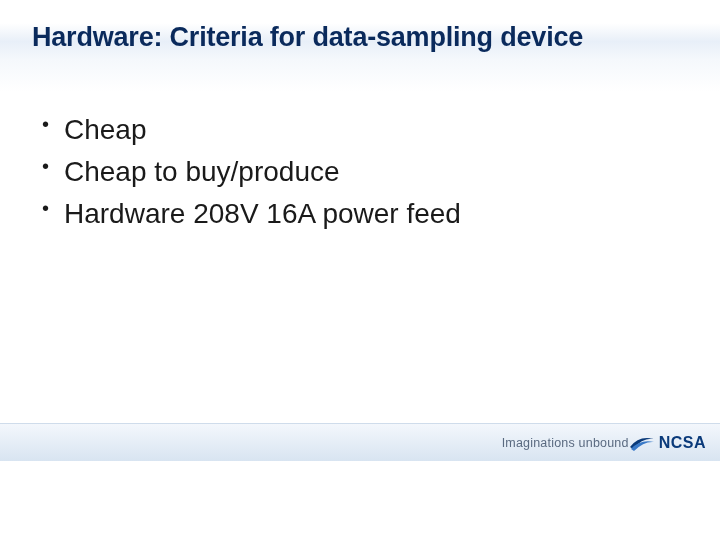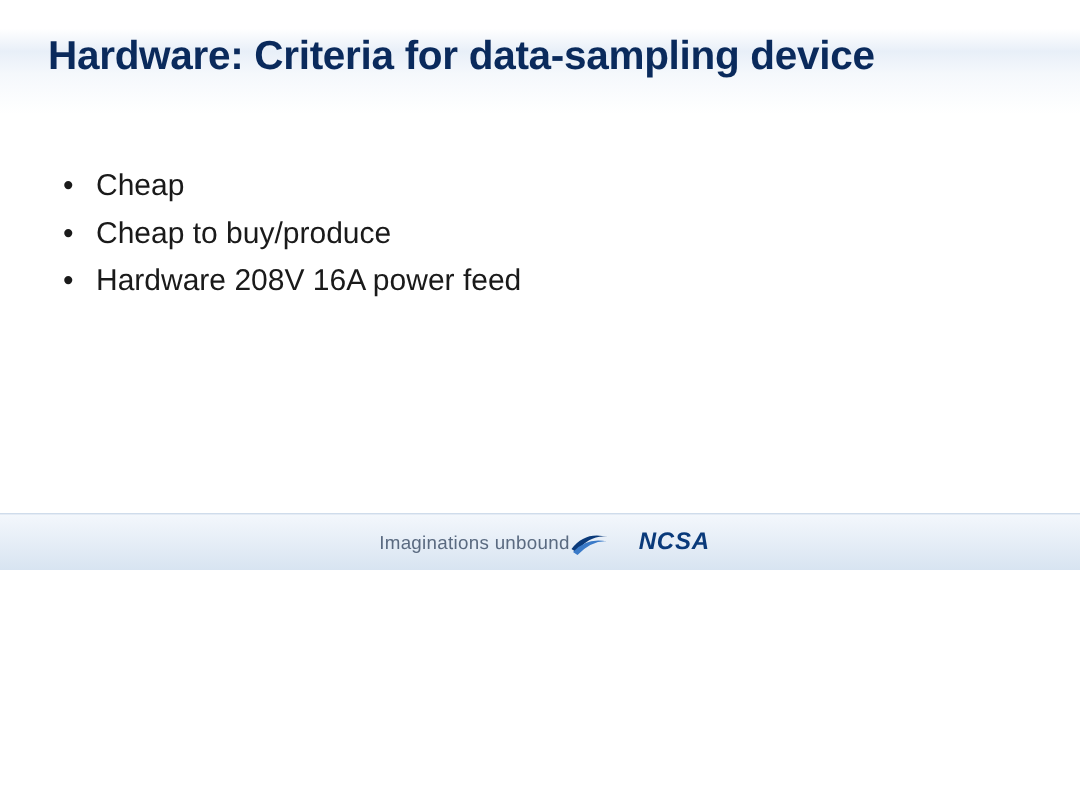--- a/index.html
+++ b/index.html
@@ -4,21 +4,21 @@
 <style>
   * { margin: 0; padding: 0; box-sizing: border-box; }
   html, body { width: 720px; height: 540px; overflow: hidden; }
   body {
     font-family: Arial, Helvetica, sans-serif;
     background: #ffffff;
     position: relative;
   }
   .slide {
     width: 720px;
-    height: 380px;
+    height: 461px;
     position: relative;
     background: linear-gradient(to bottom,
       #ffffff 0%,
       #ffffff 5%,
       #e8eff8 9%,
       #f5f8fc 13%,
       #ffffff 20%,
       #ffffff 100%);
   }
   .title {
@@ -36,21 +36,21 @@
     top: 112px;
     left: 34px;
     right: 60px;
   }
   ul.bullets {
     list-style: none;
   }
   ul.bullets li {
     position: relative;
     padding-left: 30px;
-    font-size: 20px;
+    font-size: 28px;
     line-height: 1.28;
     color: #1a1a1a;
     margin-bottom: 6px;
   }
   ul.bullets li::before {
     content: "•";
     position: absolute;
     left: 8px;
     top: 0;
     color: #1a1a1a;
@@ -59,45 +59,43 @@
   .footer {
     position: absolute;
     left: 0;
     right: 0;
     bottom: 0;
     height: 38px;
     background: linear-gradient(to bottom, #f3f7fc 0%, #d8e4f1 100%);
     border-top: 1px solid #cfdceb;
     display: flex;
     align-items: center;
-    justify-content: center;
+    justify-content: flex-end;
     padding: 0 14px 0 20px;
   }
   .tagline {
     font-size: 12.5px;
     color: #5a6a80;
     letter-spacing: 0.2px;
   }
   .logo {
     display: flex;
     align-items: center;
     gap: 4px;
   }
   .logo-swoosh {
     width: 26px;
     height: 20px;
     position: relative;
   }
   .logo-text {
     font-size: 16px;
     font-weight: 800;
-    font-style: italic;
     color: #0a3a7a;
     letter-spacing: 0.5px;
-    margin-left: 16px;
   }
 </style>
 </head>
 <body>
 
 <div class="slide">
 
   <h1 class="title">Hardware: Criteria for data-sampling device</h1>
 
   <div class="content">

